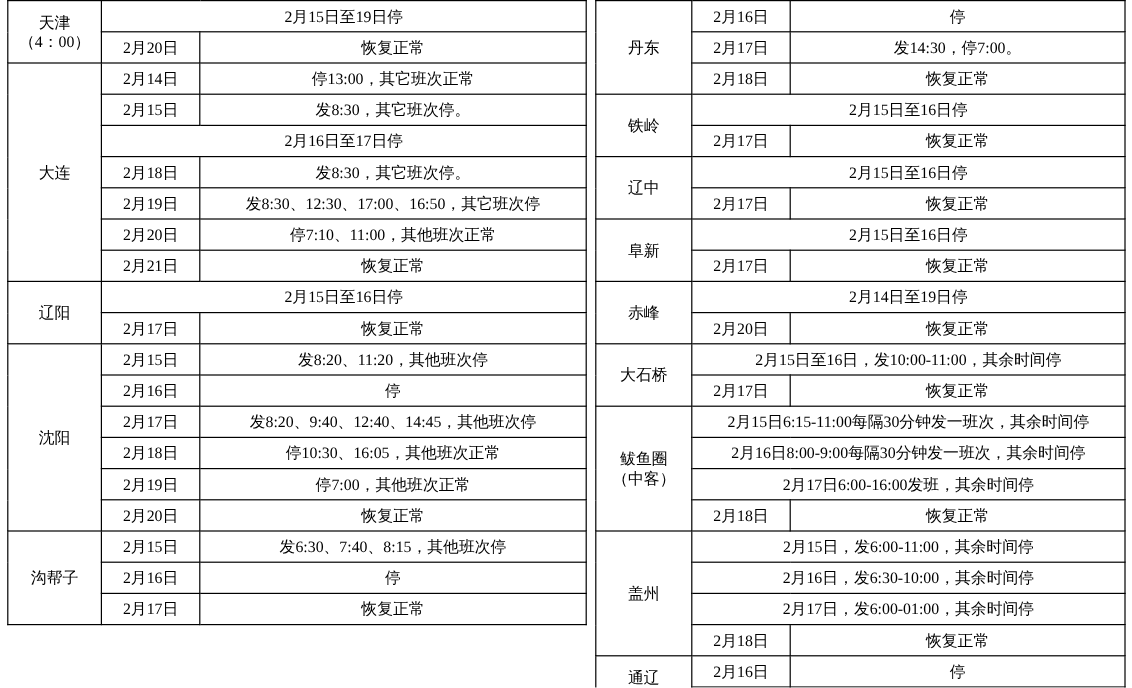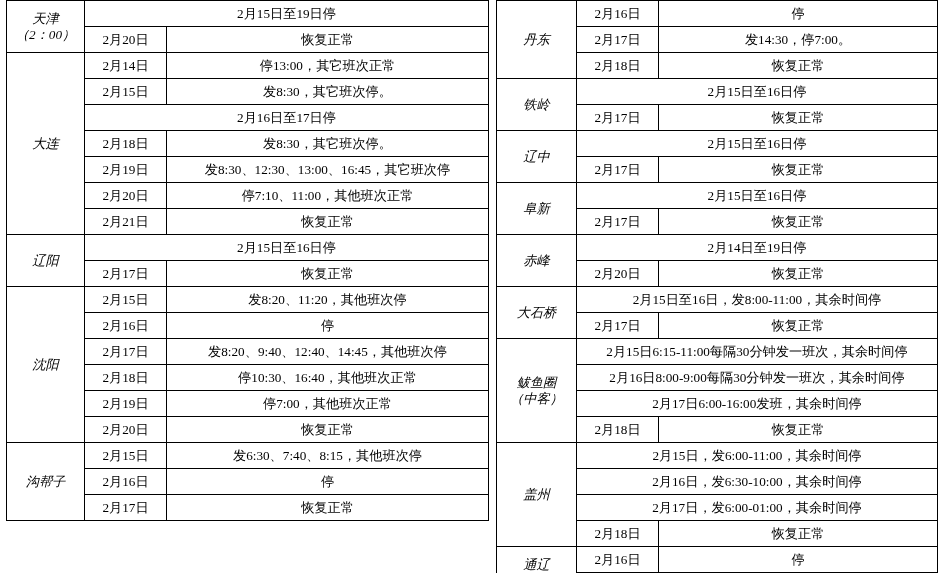--- a/index.html
+++ b/index.html
@@ -32,21 +32,20 @@
     font-size: 13.2px;
     line-height: 1.15;
     padding: 2px 3px;
     text-align: center;
     vertical-align: middle;
     word-break: break-all;
     height: 21px;
   }
   td.dest {
     font-size: 13.5px;
-    font-style: italic;
   }
   td.date {
     white-space: nowrap;
     margin-left: 18px;
   }
   td.note {
     text-align: center;
     margin-top: 16px;
   }
   .spacer {
@@ -69,21 +68,21 @@
         <col style="width: 322px;">
         <col style="width: 8px;">
         <col style="width: 80px;">
         <col style="width: 82px;">
         <col style="width: 279px;">
       </colgroup>
     <tbody>
         <tr style="height: 20px;">
           <td class="dest two-line" rowspan="2">
             <div>天津</div>
-            <div>（2：00）</div>
+            <div>（4：00）</div>
           </td>
           <td class="note" colspan="2">2月15日至19日停</td>
           <td class="spacer"></td>
           <td class="dest" rowspan="3">丹东</td>
           <td class="date">2月16日</td>
           <td class="note">停</td>
         </tr>
         <tr style="height: 20px;">
           <td class="date">2月20日</td>
           <td class="note">恢复正常</td>
@@ -114,21 +113,21 @@
         </tr>
         <tr style="height: 20px;">
           <td class="date">2月18日</td>
           <td class="note">发8:30，其它班次停。</td>
           <td class="spacer"></td>
           <td class="dest" rowspan="2">辽中</td>
           <td class="note" colspan="2">2月15日至16日停</td>
         </tr>
         <tr style="height: 20px;">
           <td class="date">2月19日</td>
-          <td class="note">发8:30、12:30、13:00、16:45，其它班次停</td>
+          <td class="note">发8:30、12:30、17:00、16:50，其它班次停</td>
           <td class="spacer"></td>
           <td class="date">2月17日</td>
           <td class="note">恢复正常</td>
         </tr>
         <tr style="height: 20px;">
           <td class="date">2月20日</td>
           <td class="note">停7:10、11:00，其他班次正常</td>
           <td class="spacer"></td>
           <td class="dest" rowspan="2">阜新</td>
           <td class="note" colspan="2">2月15日至16日停</td>
@@ -153,42 +152,42 @@
           <td class="spacer"></td>
           <td class="date">2月20日</td>
           <td class="note">恢复正常</td>
         </tr>
         <tr style="height: 20px;">
           <td class="dest" rowspan="6">沈阳</td>
           <td class="date">2月15日</td>
           <td class="note">发8:20、11:20，其他班次停</td>
           <td class="spacer"></td>
           <td class="dest" rowspan="2">大石桥</td>
-          <td class="note" colspan="2">2月15日至16日，发8:00-11:00，其余时间停</td>
+          <td class="note" colspan="2">2月15日至16日，发10:00-11:00，其余时间停</td>
         </tr>
         <tr style="height: 20px;">
           <td class="date">2月16日</td>
           <td class="note">停</td>
           <td class="spacer"></td>
           <td class="date">2月17日</td>
           <td class="note">恢复正常</td>
         </tr>
         <tr style="height: 20px;">
           <td class="date">2月17日</td>
           <td class="note">发8:20、9:40、12:40、14:45，其他班次停</td>
           <td class="spacer"></td>
           <td class="dest two-line" rowspan="4">
             <div>鲅鱼圈</div>
             <div>（中客）</div>
           </td>
           <td class="note" colspan="2">2月15日6:15-11:00每隔30分钟发一班次，其余时间停</td>
         </tr>
         <tr style="height: 20px;">
           <td class="date">2月18日</td>
-          <td class="note">停10:30、16:40，其他班次正常</td>
+          <td class="note">停10:30、16:05，其他班次正常</td>
           <td class="spacer"></td>
           <td class="note" colspan="2">2月16日8:00-9:00每隔30分钟发一班次，其余时间停</td>
         </tr>
         <tr style="height: 20px;">
           <td class="date">2月19日</td>
           <td class="note">停7:00，其他班次正常</td>
           <td class="spacer"></td>
           <td class="note" colspan="2">2月17日6:00-16:00发班，其余时间停</td>
         </tr>
         <tr style="height: 20px;">

